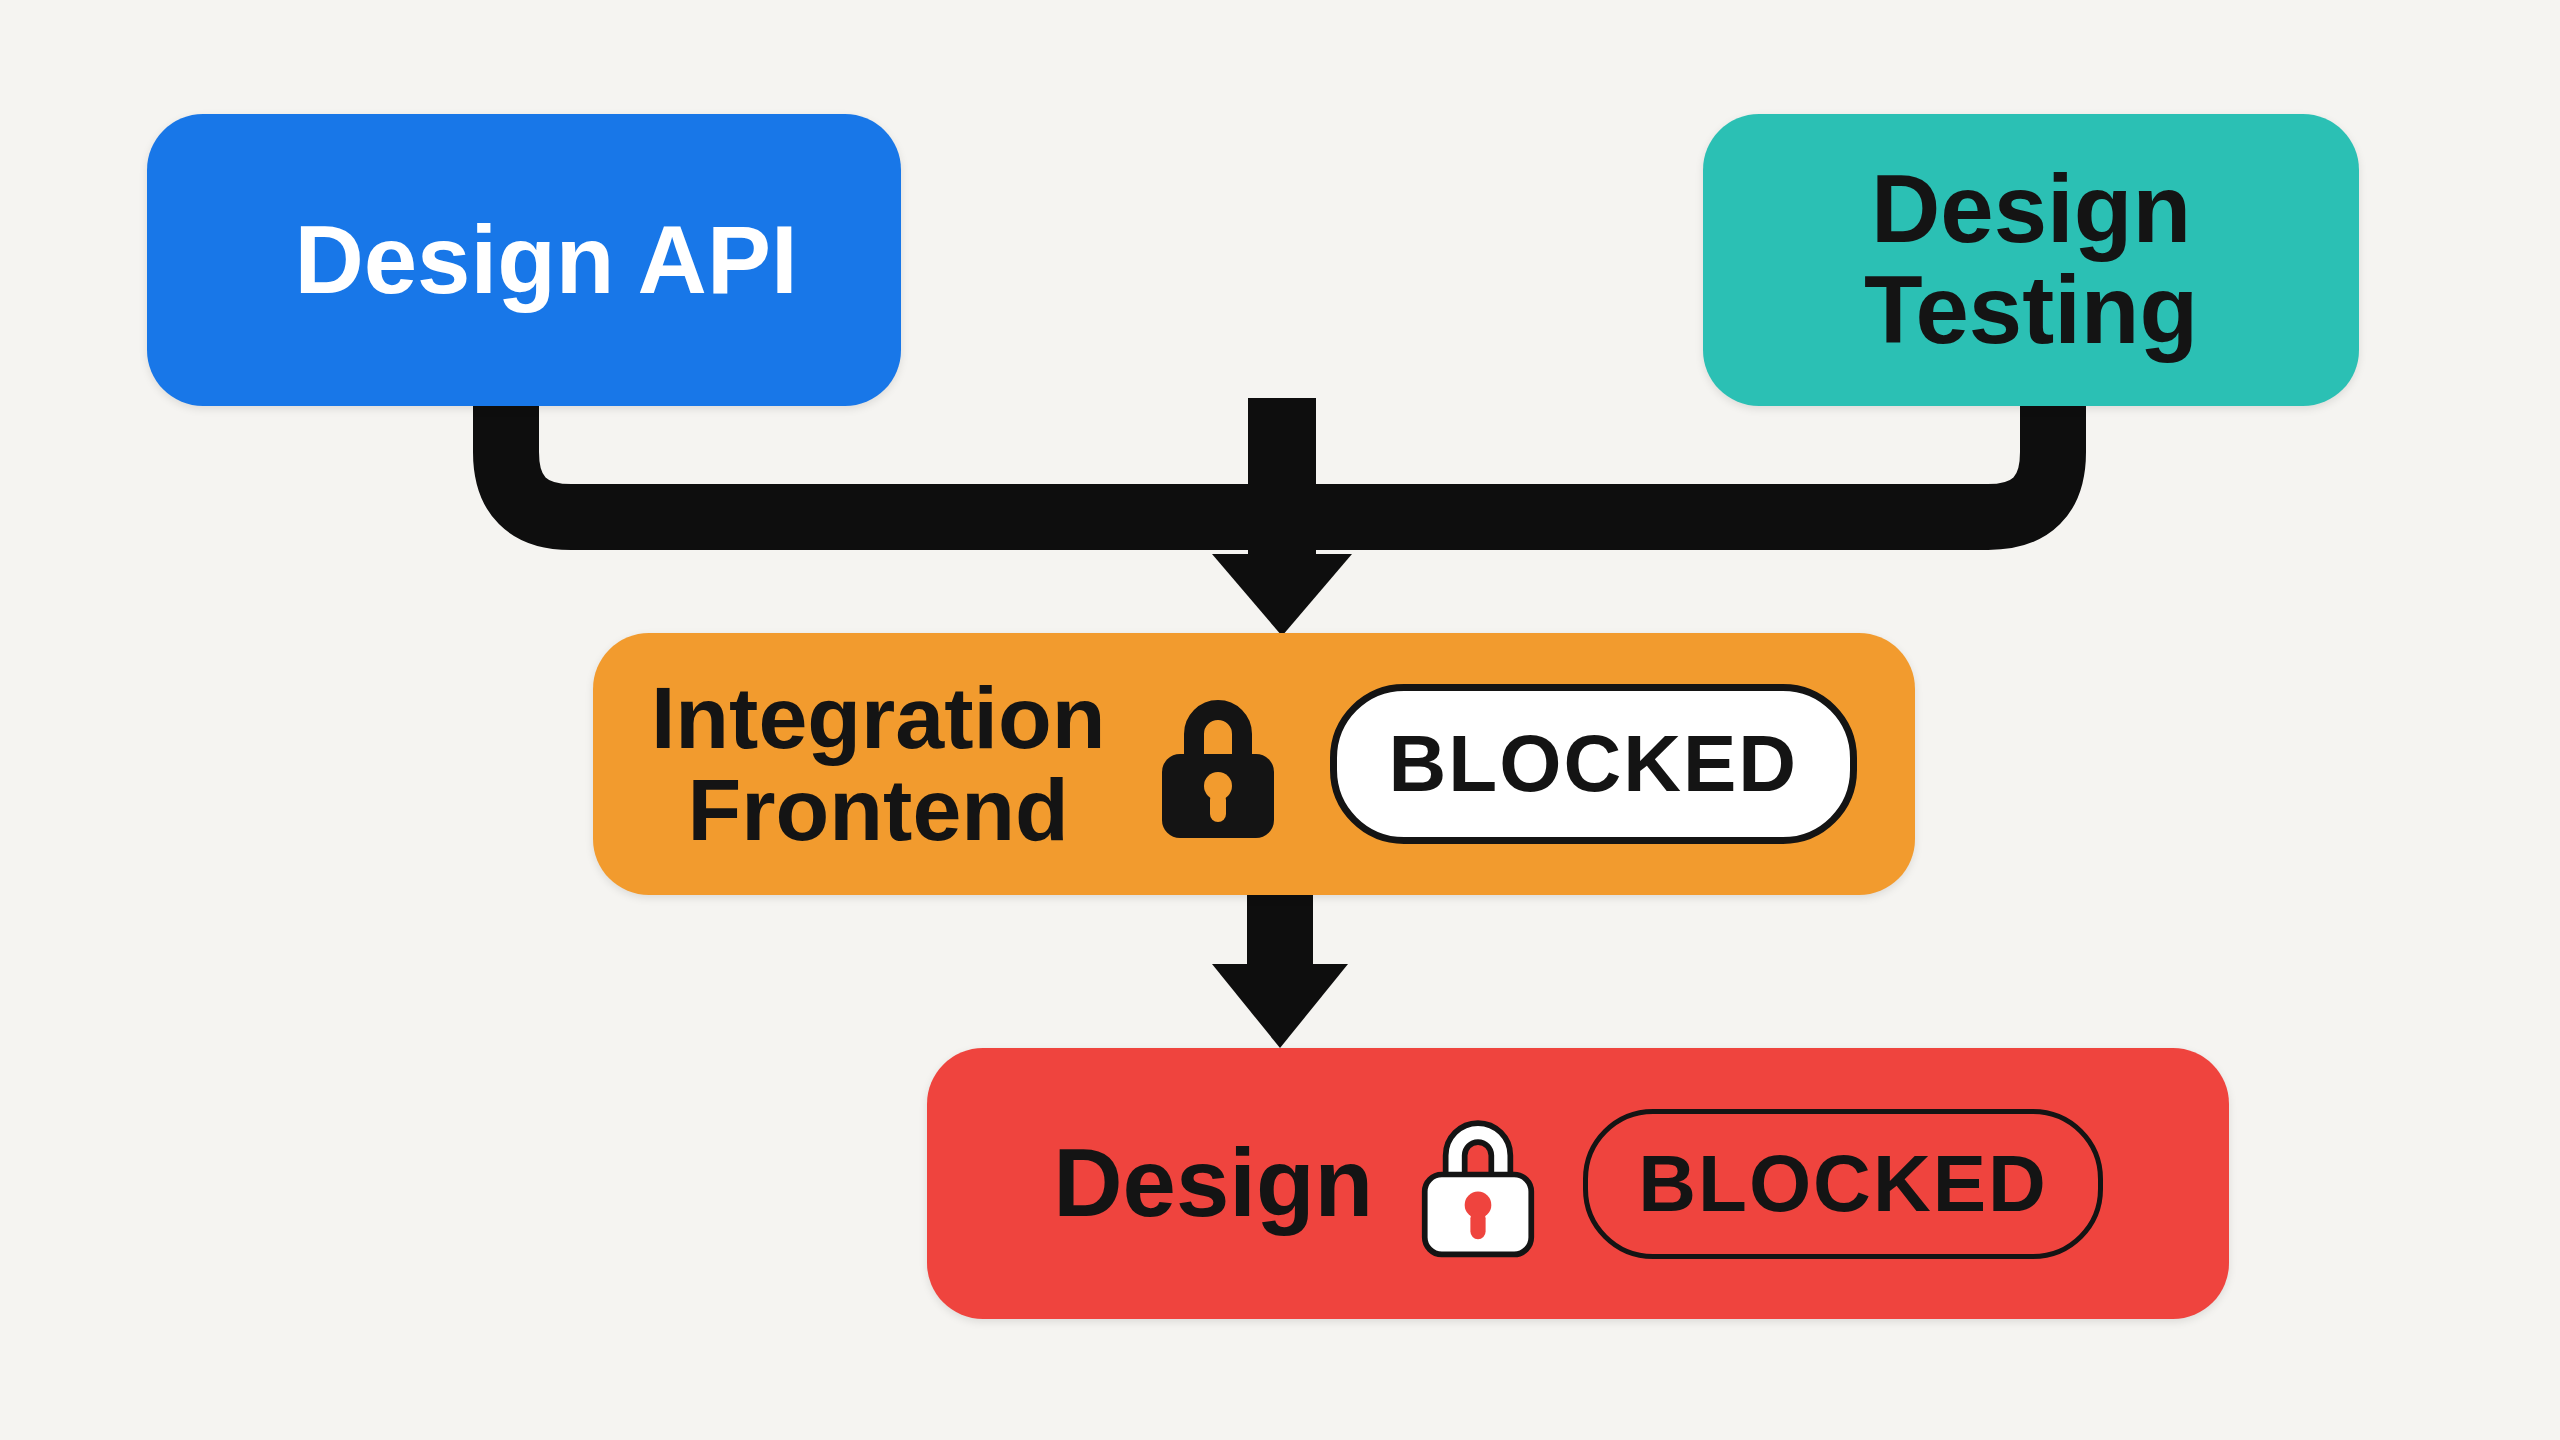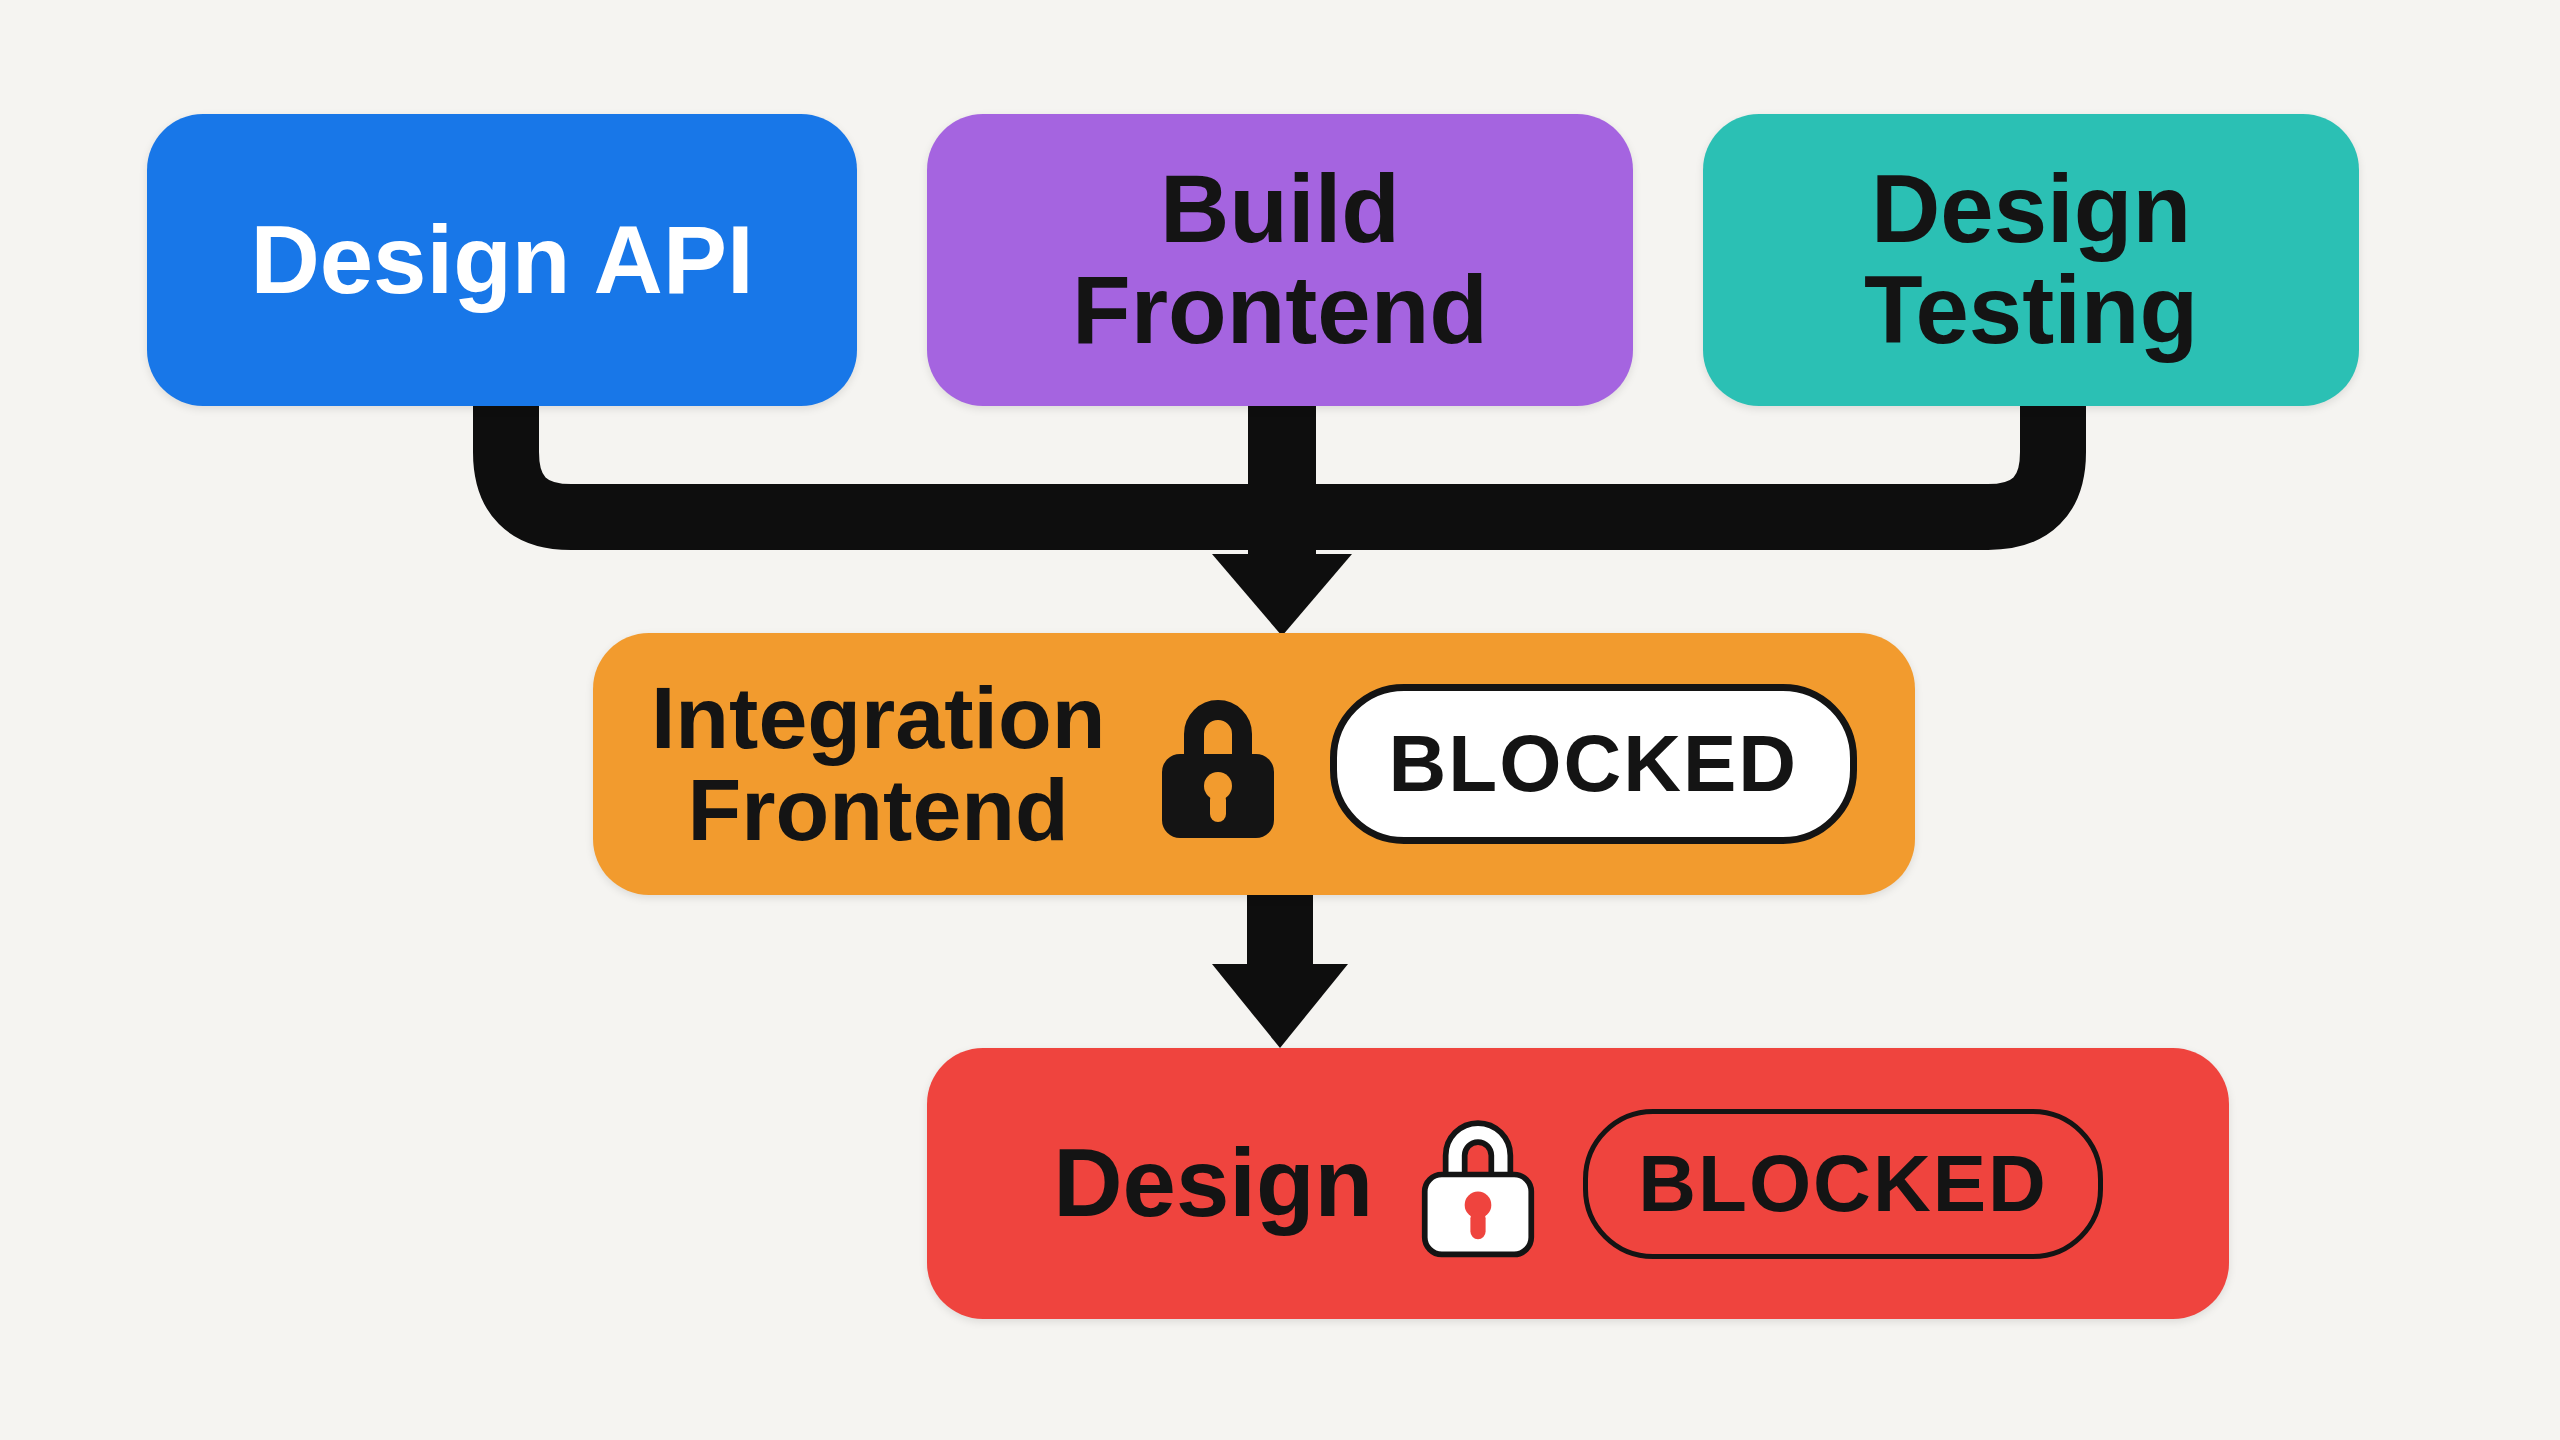--- a/index.html
+++ b/index.html
@@ -24,21 +24,21 @@
     box-shadow:0 3px 8px rgba(0,0,0,0.10);
   }
   .node .label{
     font-weight:700;
     text-align:center;
     line-height:1.05;
     letter-spacing:0px;
   }
   .label-line{display:block;}
   .node-top{top:114px;height:292px;}
-  #node-design-api{left:147px;width:710px;}
+  #node-design-api{left:147px;width:710px;padding-left:44px;}
   #node-build-frontend{left:927px;width:706px;}
   #node-design-database{left:1703px;width:656px;}
   .node-top .label{font-size:96px;}
 
   #node-integration{
     left:593px;top:633px;width:1322px;height:262px;
     gap:48px;
   }
   #node-integration .label{font-size:88px;}
 
@@ -87,26 +87,20 @@
       <polygon points="1212,554 1352,554 1282,636" fill="currentColor"></polygon>
       <path d="M1280 892 L1280 972" fill="none" stroke="currentColor" stroke-width="66"></path>
       <polygon points="1212,964 1348,964 1280,1048" fill="currentColor"></polygon>
     </svg>
   </div>
 
   <div class="node node-top" id="node-design-api" style="background-color: rgb(24, 119, 232); color: rgb(255, 255, 255);">
     <span class="label">Design API</span>
   </div>
 
-  <div class="node node-top" id="node-build-frontend" style="background-color: rgb(165, 100, 224); color: rgb(20, 20, 20);">
-    <span class="label">
-      <span class="label-line">Build</span>
-      <span class="label-line">Frontend</span>
-    </span>
-  </div>
 
   <div class="node node-top" id="node-design-database" style="background-color: rgb(43, 192, 180); color: rgb(20, 20, 20);">
     <span class="label">
       <span class="label-line">Design</span>
       <span class="label-line">Testing</span>
     </span>
   </div>
 
   <div class="node" id="node-integration" style="background-color: rgb(242, 155, 46); color: rgb(20, 20, 20);">
     <span class="label">

